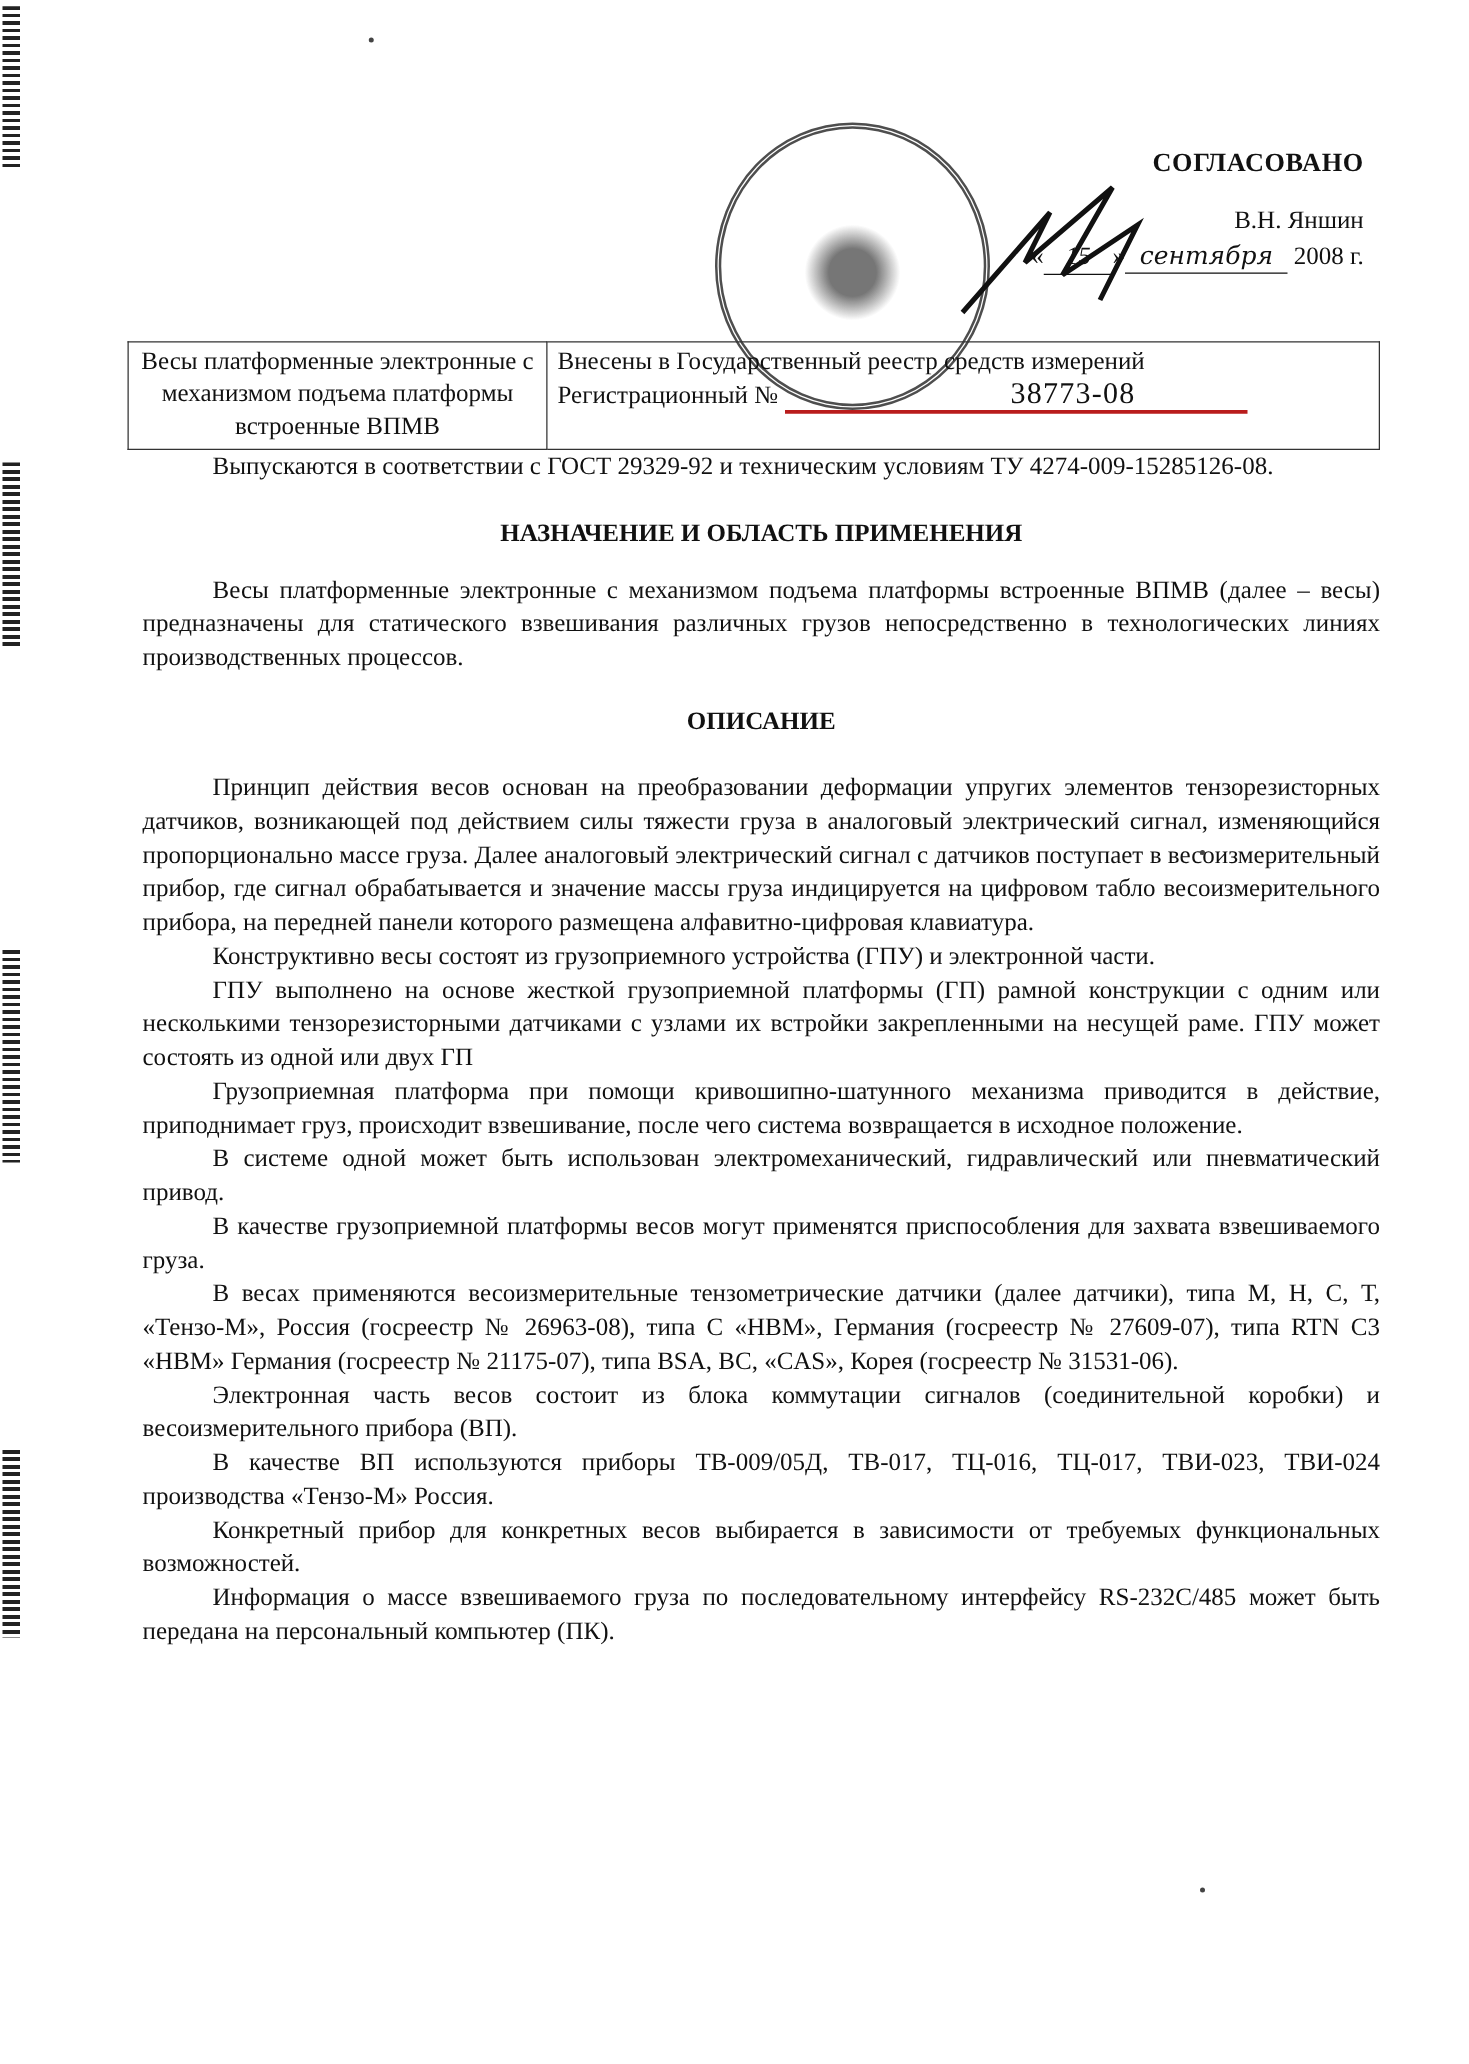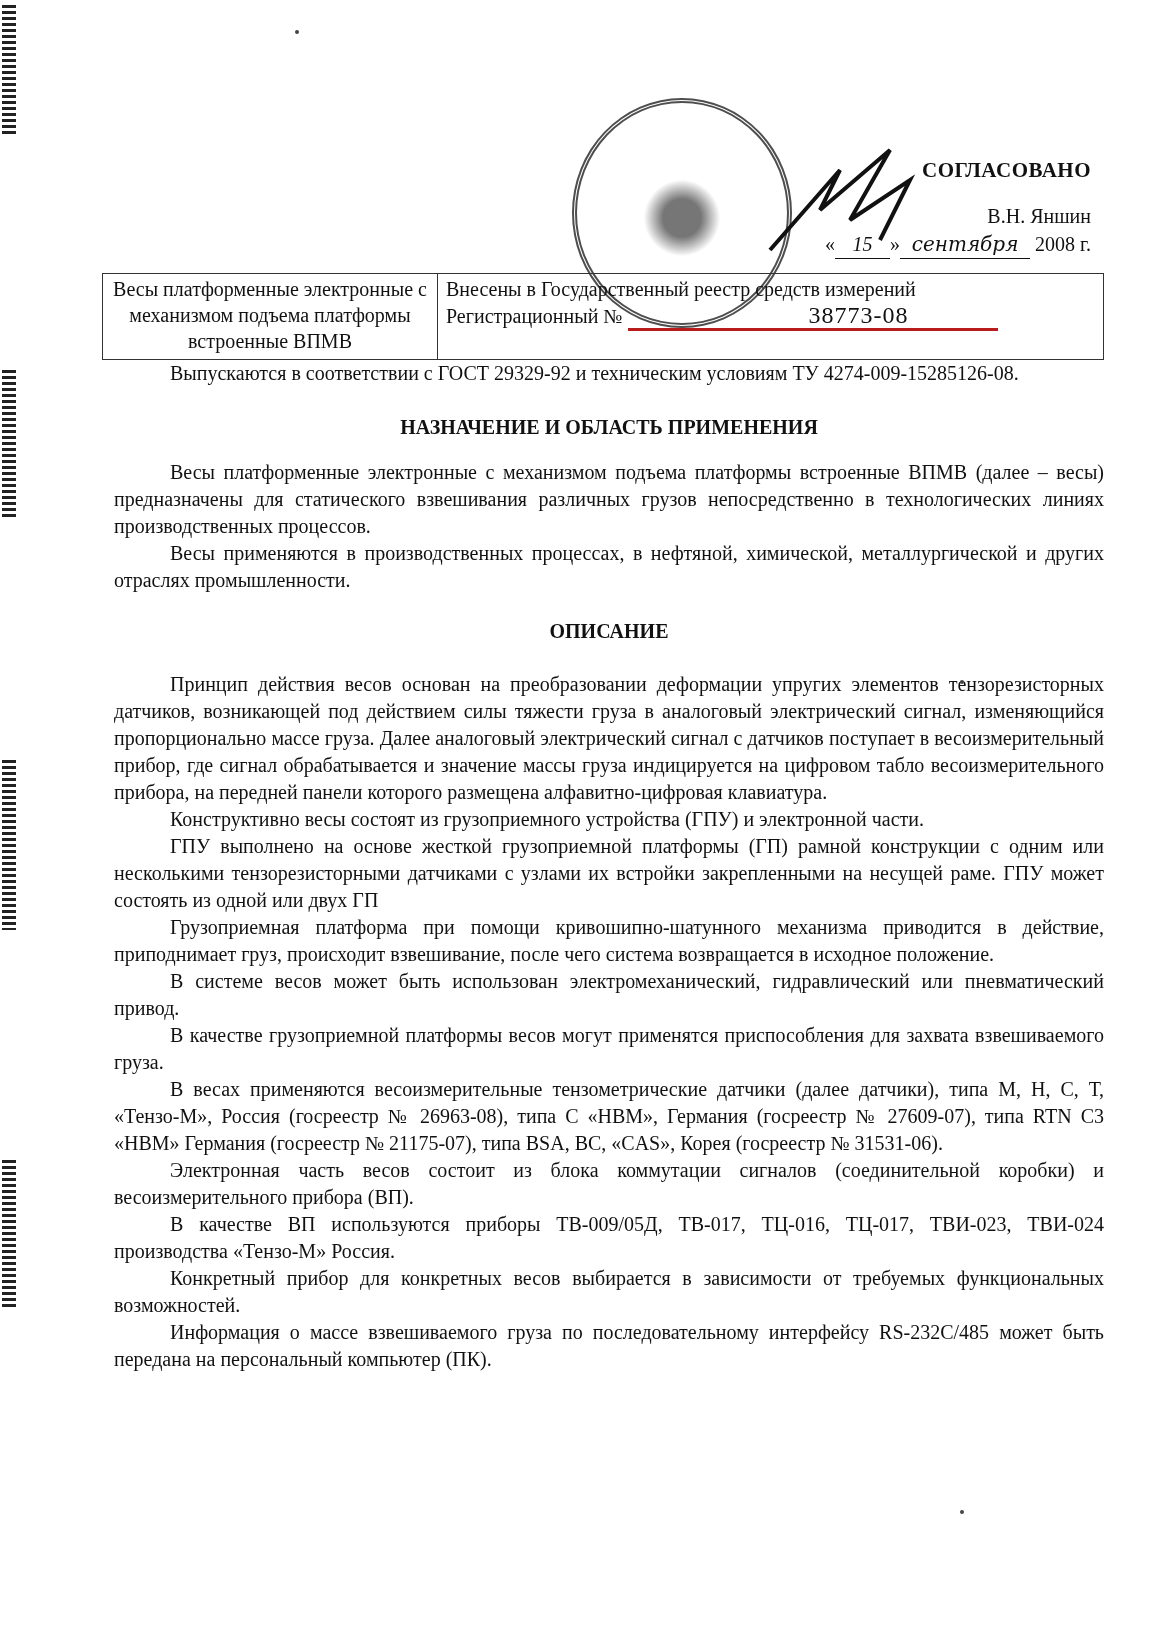--- a/index.html
+++ b/index.html
@@ -1,21 +1,21 @@
 <!DOCTYPE html>
 <html><head>
 <meta charset="utf-8">
 <style>
   html, body { margin: 0; padding: 0; background: #ffffff; }
   body { width: 1175px; height: 1651px; position: relative; overflow: hidden;
          font-family: "Liberation Serif", "DejaVu Serif", serif; color: #111; }
   .page { position: absolute; left: 0; top: 0; width: 1175px; height: 1651px; }
   .left-margin { position: absolute; left: 0; top: 0; width: 30px; height: 1651px; }
   .scan-mark { position: absolute; left: 2px; width: 14px; background: repeating-linear-gradient(180deg,#222 0 3px,transparent 3px 6px); }
-  .approval { position: absolute; right: 84px; top: 116px; text-align: right; font-size: 20px; line-height: 28px; margin-top: 40px; }
+  .approval { position: absolute; right: 84px; top: 116px; text-align: right; font-size: 20px; line-height: 28px; }
   .approval .title { font-weight: bold; font-size: 21px; letter-spacing: 0.5px; }
   .approval .sig { margin-top: 18px; }
   .approval .date { }
   .approval .date .day { display: inline-block; width: 55px; border-bottom: 1px solid #111; text-align: center; font-style: italic; }
   .approval .date .month { display: inline-block; width: 130px; border-bottom: 1px solid #111; text-align: center; font-style: italic; font-family: "DejaVu Serif", serif; }
   .stamp { position: absolute; left: 572px; top: 98px; width: 220px; height: 230px; border-radius: 50%;
            border: 5px double #222; box-sizing: border-box; opacity: 0.8; }
   .stamp::after { content: ""; position: absolute; left: 60px; top: 70px; width: 90px; height: 90px; border-radius: 40%;
            background: radial-gradient(circle,#555 0 30%,transparent 60%); }
   .signature { position: absolute; left: 760px; top: 140px; width: 200px; height: 120px; pointer-events: none; }
@@ -68,30 +68,29 @@
     </tr>
   </tbody>
     </table>
 
   <div class="content">
     <p>Выпускаются в соответствии с ГОСТ 29329-92 и техническим условиям ТУ 4274-009-15285126-08.</p>
 
     <h2 class="h-purpose">НАЗНАЧЕНИЕ И ОБЛАСТЬ ПРИМЕНЕНИЯ</h2>
     <div class="para-block">
       <p>Весы платформенные электронные с механизмом подъема платформы встроенные ВПМВ (далее – весы) предназначены для статического взвешивания различных грузов непосредственно в технологических линиях производственных процессов.</p>
-      <p>Весы применяются в производственных процессах, в нефтяной, химической, металлургической и других отраслях промышленности.</p>
     </div>
 
     <h2 class="h-desc">ОПИСАНИЕ</h2>
     <div class="para-block">
       <p>Принцип действия весов основан на преобразовании деформации упругих элементов тензорезисторных датчиков, возникающей под действием силы тяжести груза в аналоговый электрический сигнал, изменяющийся пропорционально массе груза. Далее аналоговый электрический сигнал с датчиков поступает в весоизмерительный прибор, где сигнал обрабатывается и значение массы груза  индицируется на цифровом табло весоизмерительного прибора, на передней панели которого размещена алфавитно-цифровая клавиатура.</p>
       <p>Конструктивно весы состоят из грузоприемного устройства (ГПУ) и электронной части.</p>
       <p>ГПУ выполнено на основе жесткой грузоприемной платформы (ГП) рамной конструкции с одним или несколькими тензорезисторными датчиками с узлами их встройки закрепленными на несущей раме. ГПУ может состоять из одной или двух ГП</p>
       <p>Грузоприемная платформа при помощи кривошипно-шатунного механизма приводится в действие, приподнимает груз, происходит взвешивание, после чего система возвращается в исходное положение.</p>
-      <p>В системе весов может быть использован электромеханический, гидравлический или пневматический привод.</p>
+      <p>В системе одной может быть использован электромеханический, гидравлический или пневматический привод.</p>
       <p>В качестве грузоприемной платформы весов могут применятся приспособления для захвата взвешиваемого груза.</p>
       <p>В весах применяются весоизмерительные тензометрические датчики (далее датчики), типа М, Н, С, Т, «Тензо-М», Россия (госреестр № 26963-08), типа С «НВМ», Германия (госреестр № 27609-07), типа RTN C3 «НВМ» Германия (госреестр № 21175-07),  типа BSA, BC, «CAS», Корея (госреестр № 31531-06).</p>
       <p>Электронная часть весов состоит из блока коммутации сигналов (соединительной коробки) и весоизмерительного прибора (ВП).</p>
       <p>В качестве ВП используются приборы ТВ-009/05Д, ТВ-017, ТЦ-016, ТЦ-017, ТВИ-023, ТВИ-024 производства «Тензо-М» Россия.</p>
       <p>Конкретный прибор для конкретных весов выбирается в зависимости от требуемых функциональных возможностей.</p>
       <p>Информация о массе взвешиваемого груза по последовательному интерфейсу RS-232C/485 может быть передана на персональный компьютер (ПК).</p>
     </div>
   </div>
 
   <div class="dot" style="left:295px;top:30px;"></div>

